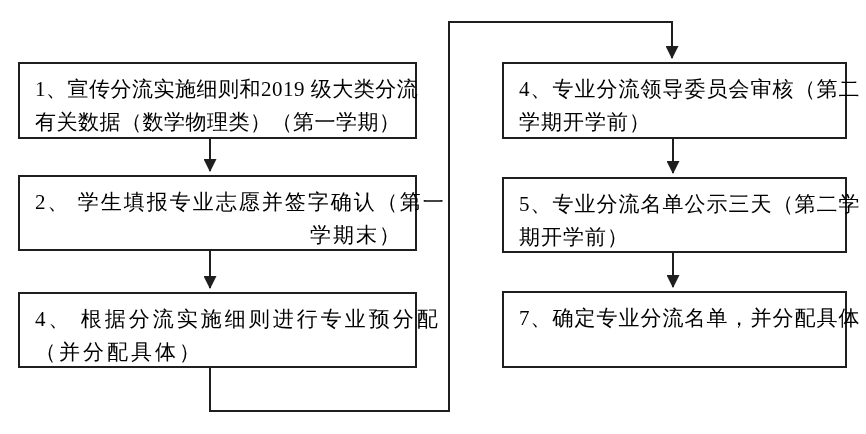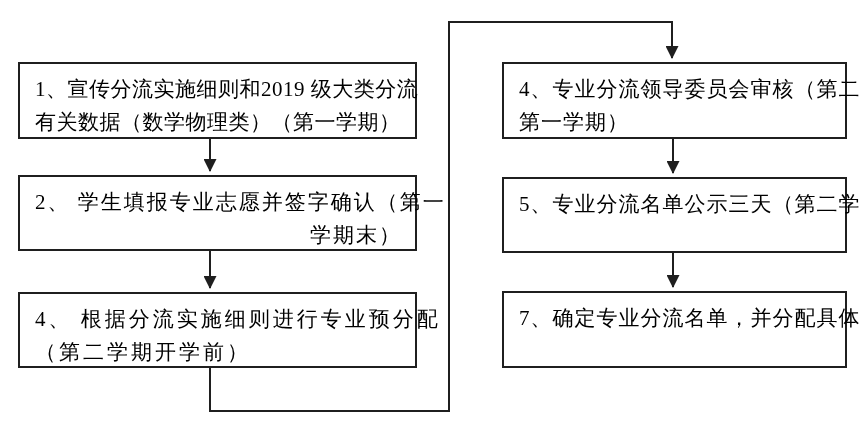--- a/index.html
+++ b/index.html
@@ -70,29 +70,30 @@
     <div class="line">有关数据（数学物理类）（第一学期）</div>
   </div>
 
   <div class="flow-box col-left b2">
     <div class="line">2、 学生填报专业志愿并签字确认（第一</div>
     <div class="line">学期末）</div>
   </div>
 
   <div class="flow-box col-left b3">
     <div class="line">4、 根据分流实施细则进行专业预分配</div>
-    <div class="line">（第二学期开学前）</div>
+    <div class="line">（并分配具体）</div>
   </div>
 
   <div class="flow-box col-right b4">
     <div class="line">4、专业分流领导委员会审核（第二</div>
-    <div class="line">第一学期）</div>
+    <div class="line">学期开学前）</div>
   </div>
 
   <div class="flow-box col-right b5">
     <div class="line">5、专业分流名单公示三天（第二学</div>
+    <div class="line">期开学前）</div>
   </div>
 
   <div class="flow-box col-right b6">
     <div class="line">7、确定专业分流名单，并分配具体</div>
   </div>
 
 </div>
 
 </body></html>

